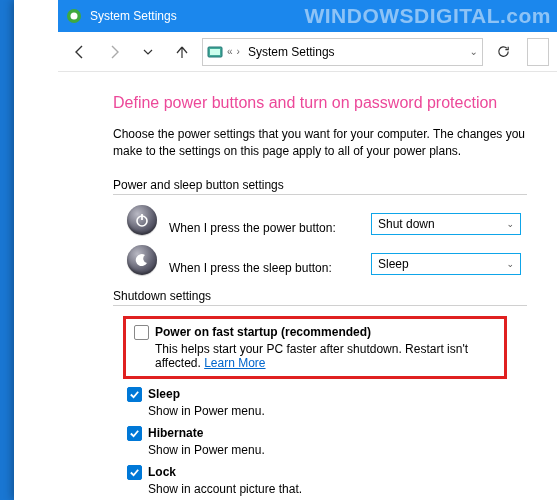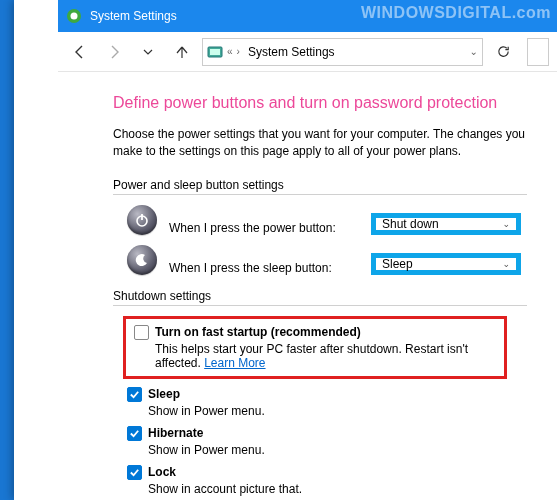--- a/index.html
+++ b/index.html
@@ -1,39 +1,39 @@
 <!DOCTYPE html>
 <html><head>
 <meta charset="utf-8">
 <style>
 * { box-sizing: border-box; margin: 0; padding: 0; }
 body { font-family: "Segoe UI", Tahoma, sans-serif; font-size: 12px; background: #1976d2; width: 557px; height: 500px; overflow: hidden; position: relative; }
 .window { background: #fff; position: absolute; top: 0; left: 14px; right: 0; bottom: 0; box-shadow: -2px 0 8px rgba(0,0,0,0.3); padding-left: 44px; }
 .titlebar { background: #1b87ed; color: #fff; height: 32px; display: flex; align-items: center; padding: 0 8px; font-size: 12px; }
 .titlebar .icon { width: 16px; height: 16px; margin-right: 8px; }
-.watermark { position: absolute; top: 4px; right: 6px; font-size: 16px; font-weight: 600; color: rgba(255,255,255,0.5); letter-spacing: 0.5px; pointer-events: none; font-family: Arial, sans-serif; }
+.watermark { position: absolute; top: 4px; right: 6px; font-size: 21px; font-weight: 600; color: rgba(255,255,255,0.5); letter-spacing: 0.5px; pointer-events: none; font-family: Arial, sans-serif; }
 .nav-row { display: flex; align-items: center; height: 40px; padding: 6px 8px; gap: 6px; border-bottom: 1px solid #e5e5e5; }
 .nav-btn { width: 28px; height: 28px; display: flex; align-items: center; justify-content: center; color: #333; border-radius: 2px; }
 .breadcrumb-box { flex: 1; display: flex; align-items: center; border: 1px solid #ccc; height: 28px; padding: 0 4px; gap: 4px; font-size: 12px; }
 .breadcrumb-box .crumb { padding: 2px 4px; }
 .breadcrumb-box .chev { color: #666; font-size: 10px; }
 .crumb-icons { display: flex; align-items: center; gap: 2px; }
 .refresh-btn { width: 28px; height: 28px; display: flex; align-items: center; justify-content: center; }
 .search-box { width: 22px; height: 28px; border: 1px solid #ccc; margin-left: 4px; }
 .content { padding: 22px 30px 10px 55px; color: #000; overflow: hidden; }
 h1.page-title { color: #ec4899; font-size: 16px; font-weight: 400; margin-bottom: 14px; }
 .desc { font-size: 12px; color: #000; line-height: 1.4; margin-bottom: 18px; }
 .section { margin-bottom: 14px; }
 .section-header { font-size: 12px; color: #000; margin-bottom: 10px; position: relative; }
 .section-header::after { content: ""; display: block; border-bottom: 1px solid #d0d0d0; margin-top: 2px; }
 .setting-row { display: flex; align-items: flex-end; gap: 12px; margin-bottom: 10px; margin-left: 14px; }
 .power-icon-wrap { width: 30px; height: 30px; border-radius: 50%; background: radial-gradient(circle at 35% 30%, #b9b9c4, #5a5a6a 60%, #3a3a48); display: flex; align-items: center; justify-content: center; box-shadow: inset 0 -2px 3px rgba(0,0,0,0.4), 0 1px 1px rgba(0,0,0,0.2); }
 .power-icon-wrap svg { width: 16px; height: 16px; }
 .setting-label { flex: 0 0 190px; font-size: 12px; }
-.dropdown { border: 5px solid #0ea5e9; background: #fff; height: 22px; width: 150px; display: flex; align-items: center; justify-content: space-between; padding: 0 6px; font-size: 12px; }
+.dropdown { border: 1px solid #0ea5e9; background: #fff; height: 22px; width: 150px; display: flex; align-items: center; justify-content: space-between; padding: 0 6px; font-size: 12px; }
 .dropdown .chev { font-size: 9px; color: #555; }
 .shutdown-items { margin-left: 14px; }
 .red-callout { border: 3px solid #e02020; padding: 6px 8px; margin-bottom: 8px; margin-left: -4px; margin-right: 20px; }
 .check-row { margin-bottom: 8px; }
 .check-head { display: flex; align-items: center; gap: 6px; }
 .checkbox { width: 15px; height: 15px; border: 1px solid #888; border-radius: 2px; display: inline-flex; align-items: center; justify-content: center; background: #fff; flex-shrink: 0; }
 .checkbox.checked { background: #0078d7; border-color: #0078d7; }
 .checkbox.checked svg { width: 11px; height: 11px; }
 .check-label { font-weight: 600; font-size: 12px; }
 .check-sub { margin-left: 21px; font-size: 12px; color: #000; margin-top: 2px; }
@@ -134,21 +134,21 @@
     </div>
 
     <div class="section">
       <div class="section-header">Shutdown settings</div>
 
       <div class="shutdown-items">
         <div class="red-callout">
           <div class="check-row" style="margin-bottom:0">
             <div class="check-head">
               <span class="checkbox"></span>
-              <span class="check-label">Turn on fast startup (recommended)</span>
+              <span class="check-label">Power on fast startup (recommended)</span>
             </div>
             <div class="check-sub">
               <span>This helps start your PC faster after shutdown. Restart isn't affected.</span>
               <span class="link">Learn More</span>
             </div>
           </div>
         </div>
 
         <div class="check-row">
           <div class="check-head">

